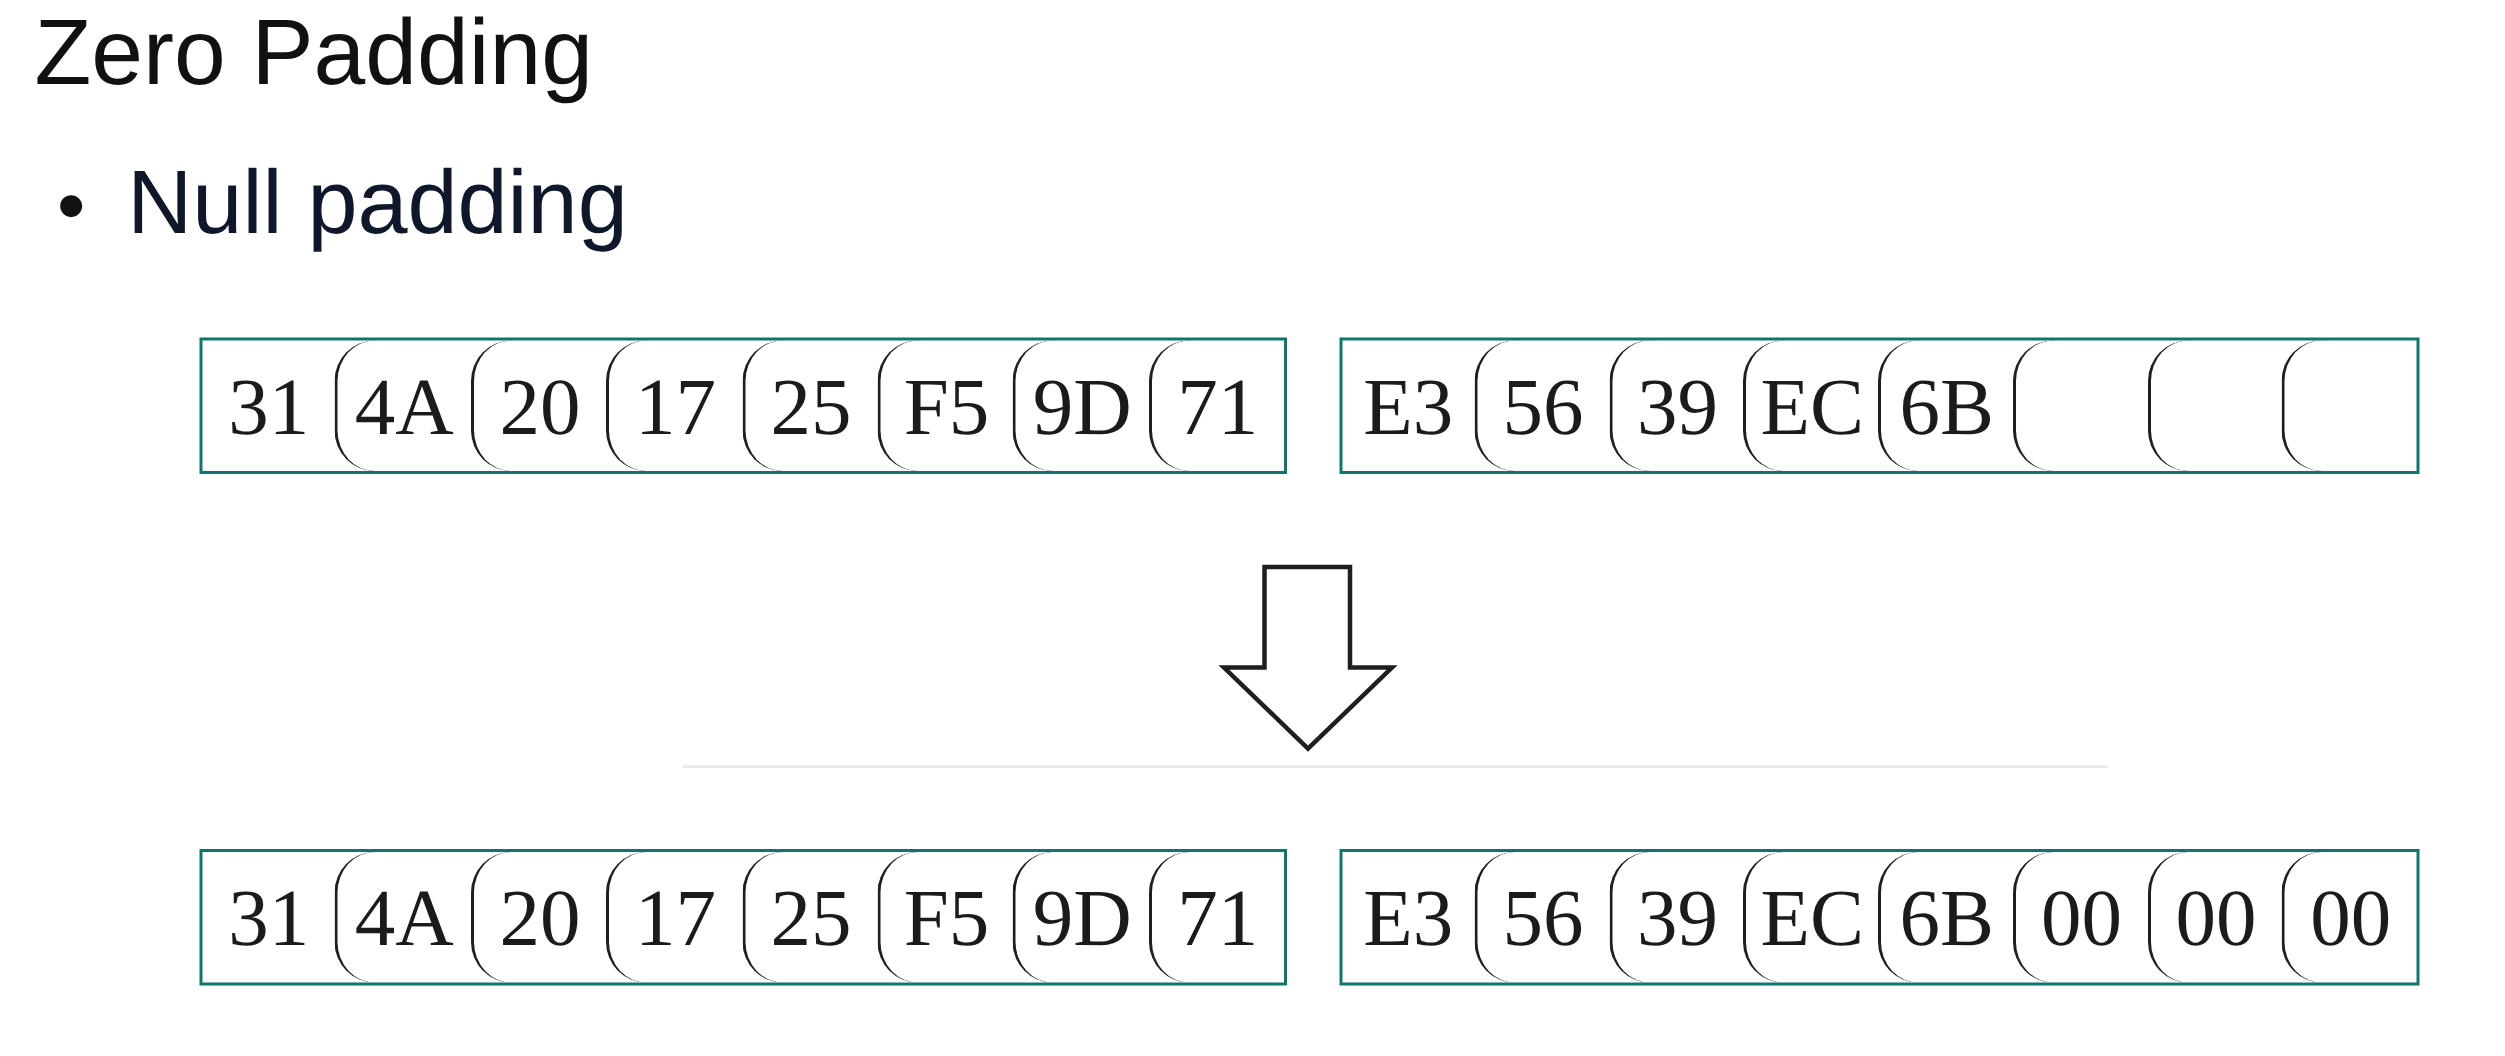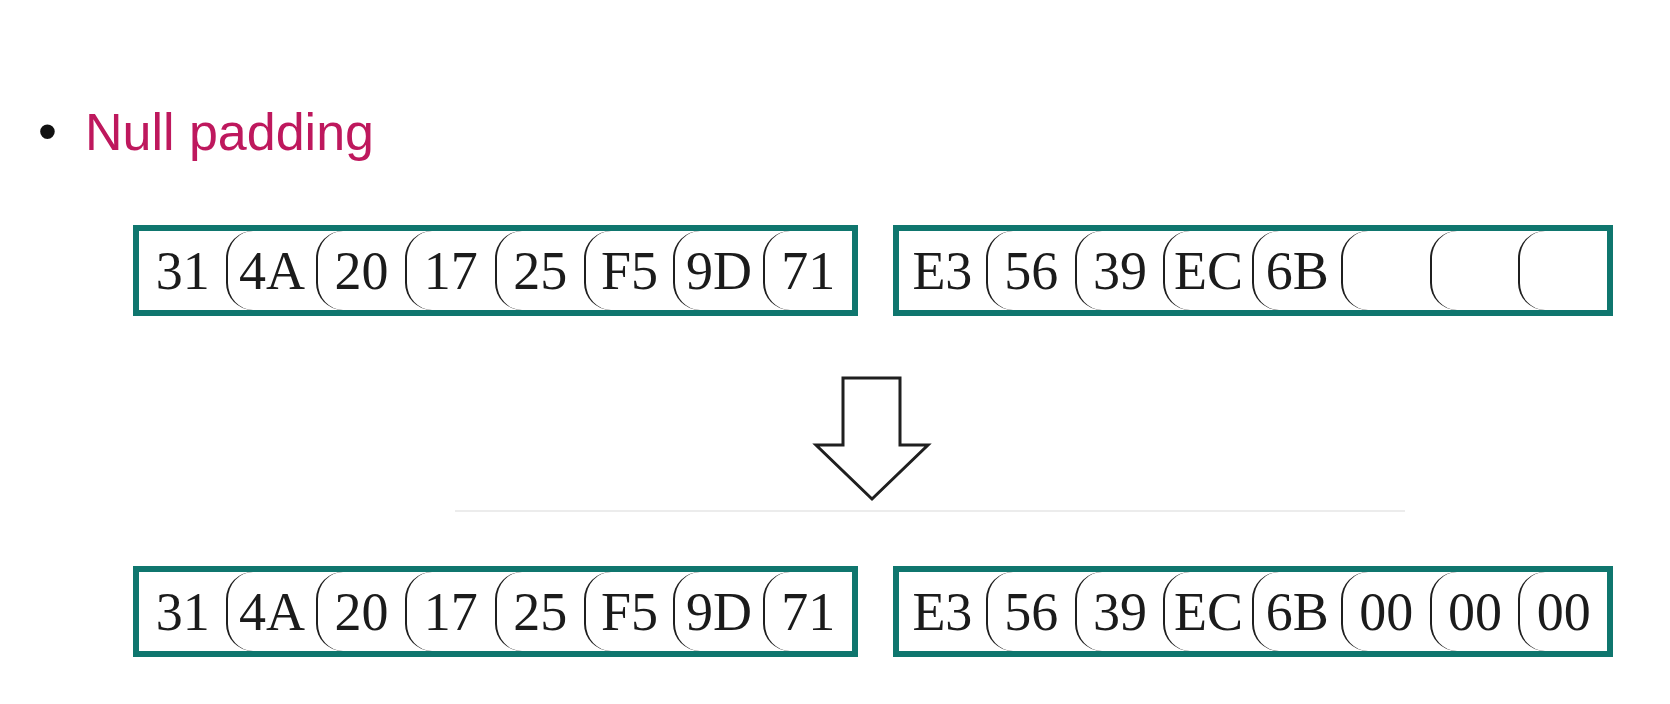--- a/index.html
+++ b/index.html
@@ -26,27 +26,27 @@
     top: 100px;
     display: flex;
     align-items: baseline;
     gap: 28px;
   }
   .bullet-marker {
     font-size: 54px;
     color: #111111;
   }
   .bullet-text {
-    font-size: 52px;
-    color: #be185d;
+    font-size: 60px;
+    color: #0f172a;
   }
   .byte-block {
     position: absolute;
     height: 91px;
-    border: 6px solid #0f766e;
+    border: 2px solid #0f766e;
     box-sizing: border-box;
     display: flex;
     background: #ffffff;
   }
   .byte-cell {
     flex: 1 1 0;
     display: flex;
     align-items: center;
     justify-content: center;
     font-family: "Liberation Serif", serif;
@@ -75,20 +75,21 @@
     width: 950px;
     height: 2px;
     background: #ececec;
   }
 </style>
 </head>
 <body>
 
 <div class="slide">
 
+  <div class="title">Zero Padding</div>
 
   <div class="bullet-row">
     <span class="bullet-marker">•</span>
     <span class="bullet-text">Null padding</span>
   </div>
 
   <div class="row-before">
     <div class="byte-block block-left">
       <div class="byte-cell">31</div>
       <div class="byte-cell">4A</div>

